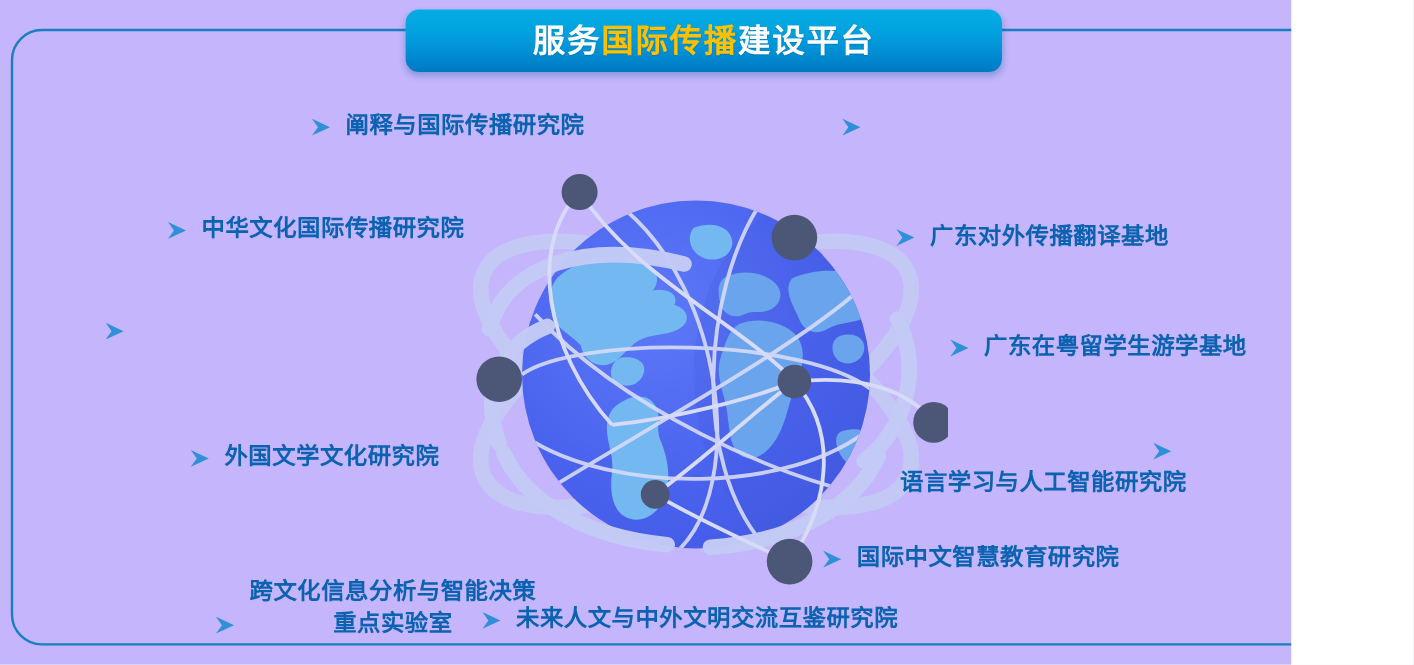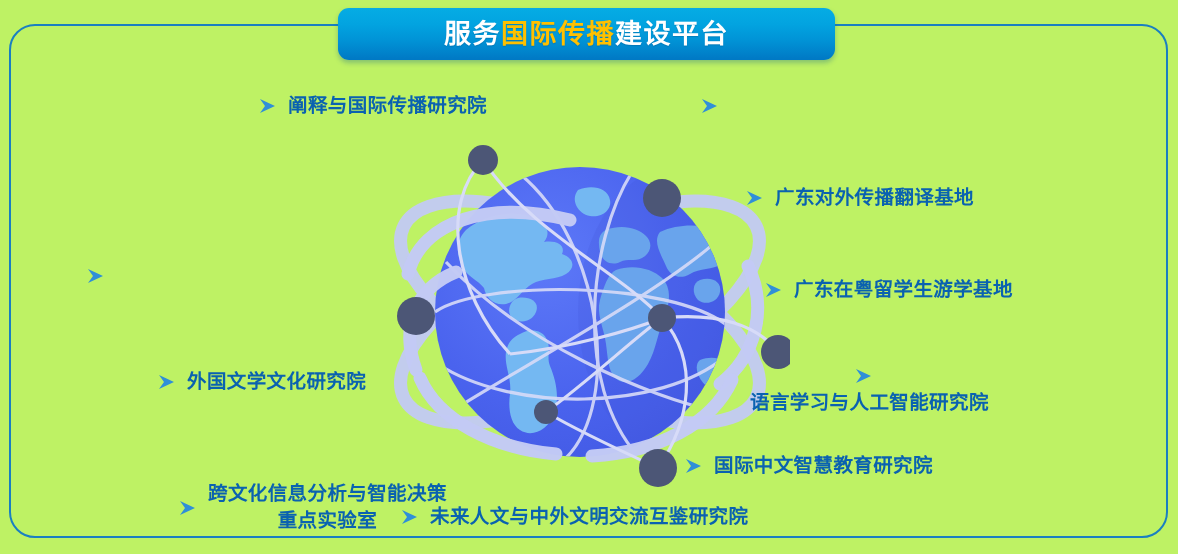--- a/index.html
+++ b/index.html
@@ -7,23 +7,23 @@
     margin: 0;
     padding: 0;
     background: #ffffff;
   }
   body {
     font-family: "Liberation Sans", "DejaVu Sans", sans-serif;
   }
 
   #stage {
     position: relative;
-    width: 1178px;
+    width: 1076px;
     height: 554px;
-    background: #bef264;
+    background: #c4b5fd;
     overflow: hidden;
   }
 
   
   .frame {
     position: absolute;
     left: 9px;
     top: 24px;
     width: 1159px;
     height: 514px;
@@ -62,21 +62,21 @@
     text-shadow: 0 1px 1px rgba(0,60,110,.25);
   }
   .title-text .hl {
     color: #ffc000;
   }
 
   
   .item {
     position: absolute;
     display: flex;
-    align-items: center;
+    align-items: flex-end;
     white-space: nowrap;
     color: #0a62b0;
     font-size: 19.5px;
     font-weight: 700;
     line-height: 27px;
     letter-spacing: .4px;
   }
   .item .bullet {
     flex: 0 0 auto;
     width: 22px;
@@ -226,20 +226,30 @@
     <span class="bullet">
       <svg width="20" height="16" viewBox="0 0 20 16">
           <path d="M2 1 L17 8 L2 15 L7 8 Z" fill="#2f8fd8"></path>
         </svg>
     </span>
     <span class="lbl">
       <span class="l1">阐释与国际传播研究院</span>
     </span>
   </div>
 
+  <div class="item i-left" style="left:138px; top:178px;">
+    <span class="bullet">
+      <svg width="20" height="16" viewBox="0 0 20 16">
+          <path d="M2 1 L17 8 L2 15 L7 8 Z" fill="#2f8fd8"></path>
+        </svg>
+    </span>
+    <span class="lbl">
+      <span class="l1">中华文化国际传播研究院</span>
+    </span>
+  </div>
 
   <div class="item i-left" style="left:86px; top:262px;">
     <span class="bullet">
       <svg width="20" height="16" viewBox="0 0 20 16">
           <path d="M2 1 L17 8 L2 15 L7 8 Z" fill="#2f8fd8"></path>
         </svg>
     </span>
   </div>
 
   <div class="item i-left" style="left:157px; top:368px;">
@@ -277,21 +287,21 @@
     <span class="bullet">
       <svg width="20" height="16" viewBox="0 0 20 16">
           <path d="M2 1 L17 8 L2 15 L7 8 Z" fill="#2f8fd8"></path>
         </svg>
     </span>
     <span class="lbl">
       <span class="l1">广东对外传播翻译基地</span>
     </span>
   </div>
 
-  <div class="item i-right" style="left:764px; top:276px;">
+  <div class="item i-right" style="left:790px; top:276px;">
     <span class="bullet">
       <svg width="20" height="16" viewBox="0 0 20 16">
           <path d="M2 1 L17 8 L2 15 L7 8 Z" fill="#2f8fd8"></path>
         </svg>
     </span>
     <span class="lbl">
       <span class="l1">广东在粤留学生游学基地</span>
     </span>
   </div>
 

